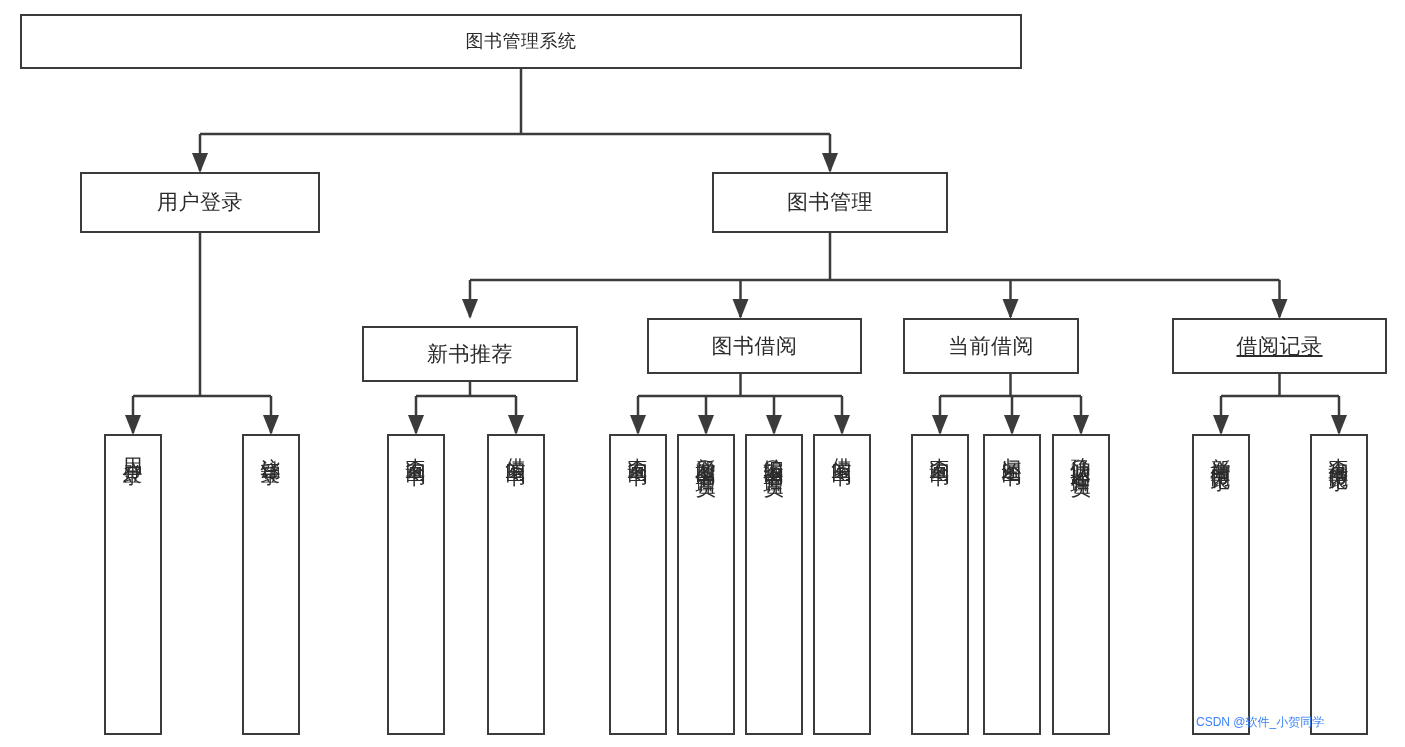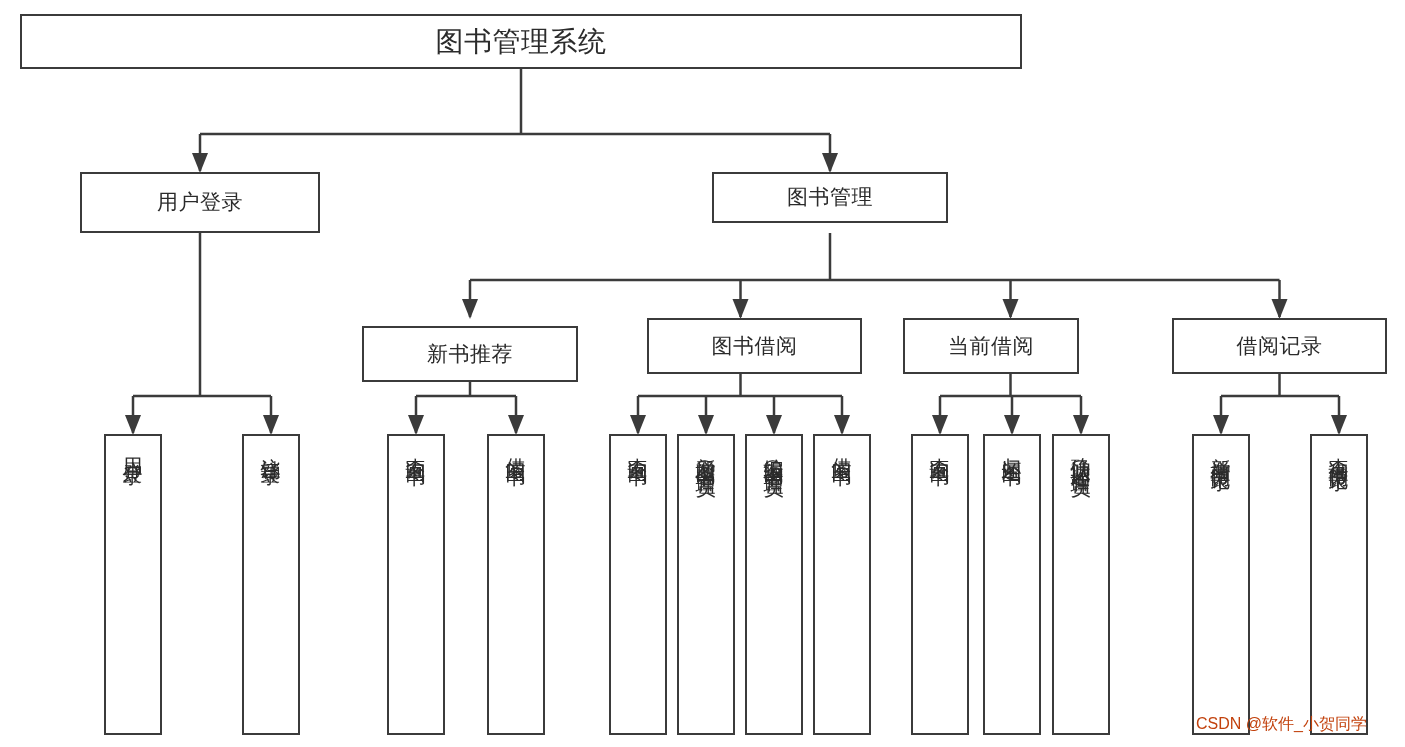--- a/index.html
+++ b/index.html
@@ -41,40 +41,40 @@
     display: block;
     line-height: 1.18;
     letter-spacing: 0.5px;
     white-space: nowrap;
   }
   
   .h-node .lbl {
     font-size: 21px;
   }
   .root .lbl {
-    font-size: 28px;
+    font-size: 18px;
   }
   
   .v-node {
     align-items: flex-start;
     justify-content: center;
     padding-top: 6px;
   }
   .v-node .lbl {
     writing-mode: vertical-rl;
     text-orientation: upright;
     font-size: 20px;
     letter-spacing: 3px;
     line-height: 1;
     white-space: nowrap;
   }
   .watermark {
     position: absolute;
-    color: #c2410c;
-    font-size: 16px;
+    color: #3b82f6;
+    font-size: 12px;
     white-space: nowrap;
     z-index: 5;
     font-family: "Liberation Sans", "DejaVu Sans", sans-serif;
   }
 </style>
 </head>
 <body>
 
 <div id="canvas">
   <svg id="edges" viewBox="0 0 1405 747">
@@ -131,33 +131,33 @@
       <line x1="1339" y1="396" x2="1339" y2="433" stroke="#3b3b3b" stroke-width="2.5"></line>
       <path d="M 1331 415 L 1347 415 L 1339 435 Z" fill="#3b3b3b"></path>
     </svg>
   <div id="nodes">
       <div class="node h-node root" style="left: 20px; top: 14px; width: 1002px; height: 55px;">
         <span class="lbl">图书管理系统</span>
       </div>
       <div class="node h-node" style="left: 80px; top: 172px; width: 240px; height: 61px;">
         <span class="lbl">用户登录</span>
       </div>
-      <div class="node h-node" style="left: 712px; top: 172px; width: 236px; height: 51px;">
+      <div class="node h-node" style="left: 712px; top: 172px; width: 236px; height: 61px;">
         <span class="lbl">图书管理</span>
       </div>
       <div class="node h-node" style="left: 362px; top: 326px; width: 216px; height: 56px;">
         <span class="lbl">新书推荐</span>
       </div>
       <div class="node h-node" style="left: 647px; top: 318px; width: 215px; height: 56px;">
         <span class="lbl">图书借阅</span>
       </div>
       <div class="node h-node" style="left: 903px; top: 318px; width: 176px; height: 56px;">
         <span class="lbl">当前借阅</span>
       </div>
-      <div class="node h-node" style="left: 1172px; top: 318px; width: 215px; height: 56px;">
+      <div class="node h-node" style="left: 1172px; top: 318px; width: 215px; height: 56px; text-decoration: underline;">
         <span class="lbl">借阅记录</span>
       </div>
       <div class="node v-node" style="left: 104px; top: 434px; width: 58px; height: 301px;">
         <span class="lbl">用户登录</span>
       </div>
       <div class="node v-node" style="left: 242px; top: 434px; width: 58px; height: 301px;">
         <span class="lbl">注销登录</span>
       </div>
       <div class="node v-node" style="left: 387px; top: 434px; width: 58px; height: 301px;">
         <span class="lbl">查询图书</span>

